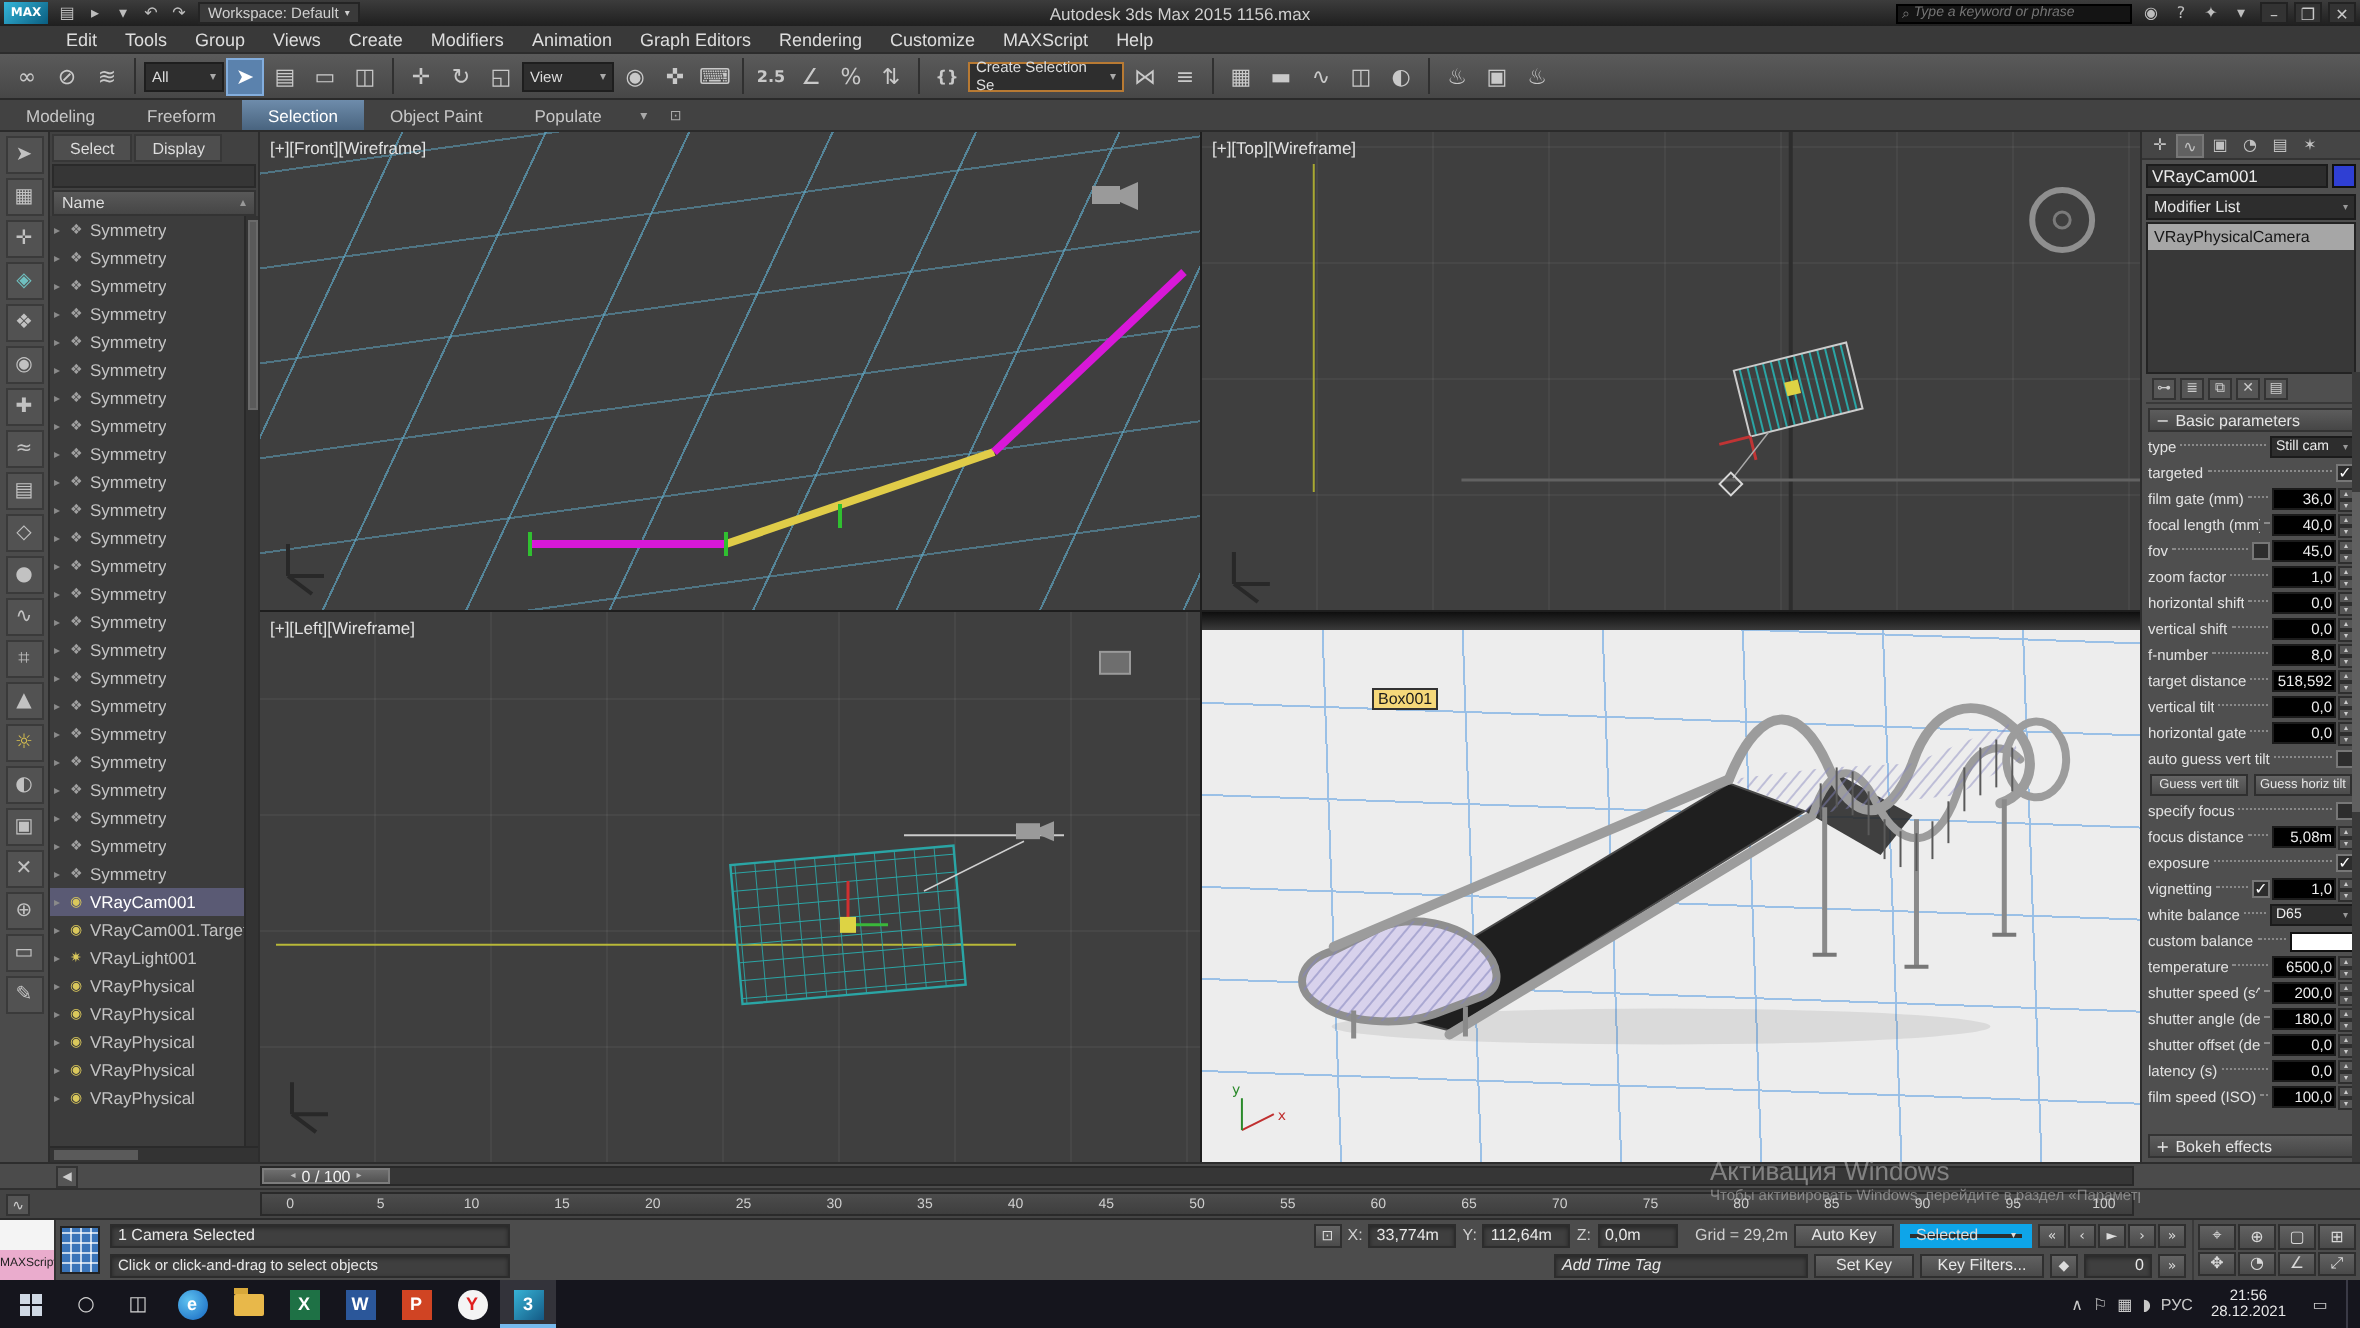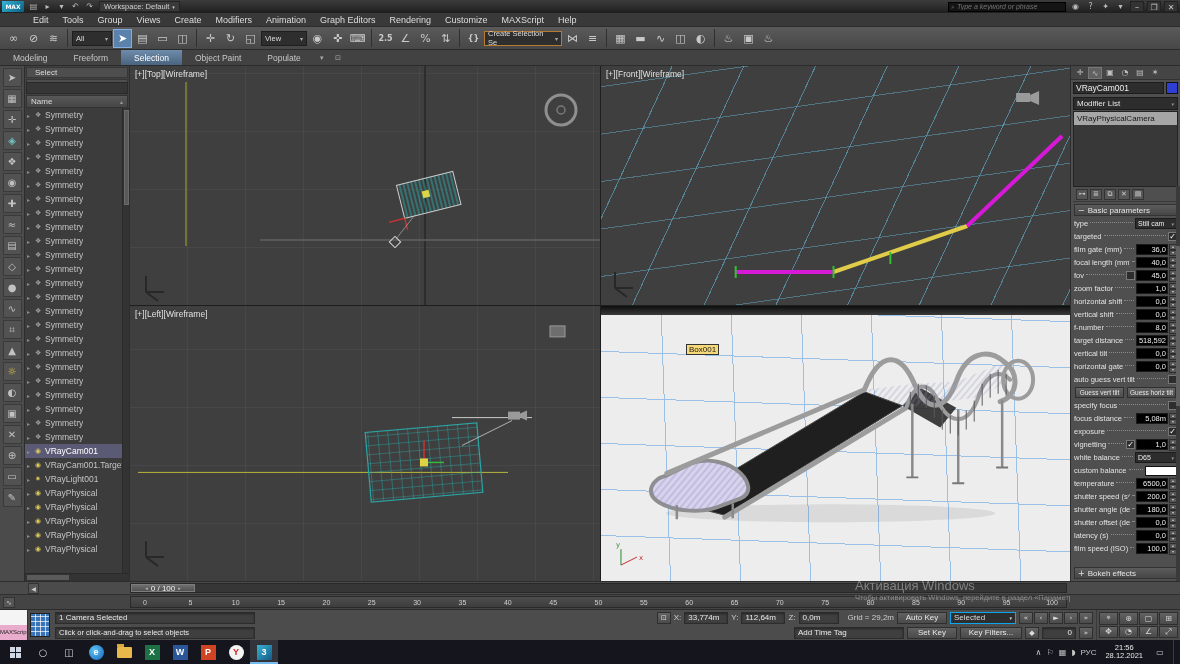--- a/index.html
+++ b/index.html
@@ -48,21 +48,21 @@
   
   .main{flex:1;display:flex;min-height:0;}
 
   .lstrip{width:25px;background:#4b4b4b;border-right:1px solid #2d2d2d;display:flex;flex-direction:column;
           align-items:center;padding-top:2px;gap:2px;flex:0 0 25px;}
   .ltool{width:19px;height:19px;background:#525252;border:1px solid #3a3a3a;color:#c2c2c2;font-size:10px;
          line-height:17px;text-align:center;flex:0 0 19px;}
 
   
   .sexp{width:105px;background:#414141;border-right:1px solid #2d2d2d;display:flex;flex-direction:column;flex:0 0 105px;font-size:8.5px;}
-  .se-tabs{height:15px;display:flex;gap:1px;padding:1px 1px 0;flex-direction:column;}
+  .se-tabs{height:15px;display:flex;gap:1px;padding:1px 1px 0;}
   .se-tab{padding:0 8px;background:#4e4e4e;border:1px solid #373737;display:flex;align-items:center;color:#ddd;font-size:8px;}
   .se-tool{height:12px;margin:1px;background:#363636;border:1px solid #2a2a2a;}
   .se-head{height:13px;margin:0 1px;background:linear-gradient(#585858,#464646);border:1px solid #333;
            display:flex;align-items:center;padding:0 4px;font-size:8px;color:#ddd;}
   .se-head span:last-child{margin-left:auto;font-size:6px;color:#999;}
   .se-list{flex:1;overflow:hidden;background:#3c3c3c;position:relative;}
   .se-row{height:14px;display:flex;align-items:center;gap:2px;padding-left:2px;color:#c4c4c4;white-space:nowrap;overflow:hidden;}
   .se-row.sel{background:#5a5a74;color:#fff;}
   .se-exp{color:#8a8a8a;font-size:6px;width:6px;}
   .se-ic{font-size:7px;width:8px;}
@@ -150,21 +150,21 @@
   .sb-listener .prow2{flex:1;background:#eaaccd;color:#222;font-size:6px;line-height:14px;overflow:hidden;white-space:nowrap;}
   .sb-grid{width:20px;flex:0 0 20px;margin:3px 2px;background:
      repeating-linear-gradient(0deg,transparent 0 4px,rgba(255,255,255,.7) 4px 5px),
      repeating-linear-gradient(90deg,transparent 0 4px,rgba(255,255,255,.7) 4px 5px),#3a74b8;border:1px solid #222;}
   .sb-main{flex:1;display:flex;flex-direction:column;min-width:0;}
   .sb-row{flex:1;display:flex;align-items:center;gap:3px;padding:0 3px;}
   .sb-field{height:12px;background:#3f3f3f;border:1px solid #2c2c2c;box-shadow:inset 0 1px 2px rgba(0,0,0,.4);
             display:flex;align-items:center;padding:4px 3px;color:#e8e8e8;overflow:hidden;white-space:nowrap;}
   .sb-btn{height:12px;background:linear-gradient(#616161,#4a4a4a);border:1px solid #2f2f2f;color:#e8e8e8;
           display:flex;align-items:center;justify-content:center;padding:0 4px;white-space:nowrap;}
-  .sb-sel{height:12px;background:#2e2e2e;border:1px solid #0ea5e9;color:#ddd;display:flex;align-items:center;
+  .sb-sel{height:12px;background:#2e2e2e;border:5px solid #0ea5e9;color:#ddd;display:flex;align-items:center;
           justify-content:space-between;padding:0 3px;gap:2px;}
   .sb-lab{color:#cfcfcf;white-space:nowrap;}
   .spacer{flex:1;}
   .tpbtn{width:14px;height:12px;background:linear-gradient(#646464,#4b4b4b);border:1px solid #2f2f2f;color:#ddd;
          font-size:7px;line-height:10px;text-align:center;flex:0 0 14px;}
   .sb-nav{width:84px;flex:0 0 84px;display:grid;grid-template-rows:1fr 1fr;grid-template-columns:repeat(4,1fr);
           gap:1px;padding:2px;border-left:1px solid #3a3a3a;}
   .navbtn{background:linear-gradient(#626262,#4a4a4a);border:1px solid #2f2f2f;color:#d8d8d8;font-size:8px;
           display:flex;align-items:center;justify-content:center;}
 
@@ -206,20 +206,21 @@
         <div class="qbtn icon">▤</div>
         <div class="qbtn icon">▸</div>
         <div class="qbtn icon">▾</div>
         <div class="qbtn icon">↶</div>
         <div class="qbtn icon">↷</div>
       </div>
     <div class="ws-btn">
       <span>Workspace: Default</span>
       <span class="icon" style="font-size:5px;">▾</span>
     </div>
+    <div class="tb-title">Autodesk 3ds Max 2015   1156.max</div>
     <div class="tb-right">
       <div class="search-box">
         <span class="icon" style="color:#777;font-size:7px;">⌕</span>
         <input placeholder="Type a keyword or phrase" style="">
       </div>
       <div id="ricons" style="display:flex;gap:2px;">
           <div class="qbtn icon">◉</div>
           <div class="qbtn icon">?</div>
           <div class="qbtn icon">✦</div>
           <div class="qbtn icon">▾</div>
@@ -506,20 +507,37 @@
           <div class="se-vscroll">
             <div class="se-vthumb"></div>
           </div>
         </div>
       <div class="se-hscroll">
           <div class="se-hthumb"></div>
         </div>
     </div>
 
     <div class="vports">
+
+      <div class="vp vp-front">
+        <div class="vp-label">[+][Front][Wireframe]</div>
+        <svg viewBox="0 0 470 239" preserveAspectRatio="none">
+          <g>
+            <path d="M135 206 H233" stroke="#d818d8" stroke-width="4" fill="none"></path>
+            <path d="M233 206 L367 160" stroke="#e0cc48" stroke-width="4" fill="none"></path>
+            <path d="M367 160 L462 70" stroke="#d818d8" stroke-width="4" fill="none"></path>
+            <path d="M135 200 v12 M233 200 v12 M290 186 v12" stroke="#30c030" stroke-width="2"></path>
+          </g>
+          <g fill="#9a9a9a">
+            <rect x="416" y="27" width="14" height="9"></rect>
+            <path d="M430 29 l9 -4 v14 l-9 -4 z"></path>
+          </g>
+          <path d="M14,222 h18 M14,222 v-16 M14,222 l12,9" stroke="#282828" stroke-width="2" fill="none"></path>
+        </svg>
+      </div>
 
       <div class="vp vp-dark">
         <div class="vp-label">[+][Top][Wireframe]</div>
         <svg viewBox="0 0 470 239" preserveAspectRatio="none">
           <defs>
             <pattern id="tg2" width="4" height="4" patternUnits="userSpaceOnUse">
               <line x1="1" y1="0" x2="1" y2="4" stroke="#2aa5a5" stroke-width="1"></line>
             </pattern>
           </defs>
           <line x1="56" y1="16" x2="56" y2="180" stroke="#a8a832" stroke-width="1"></line>
@@ -530,37 +548,20 @@
             <circle cx="431" cy="44" r="4" fill="none" stroke="#7a7a7a" stroke-width="1.5"></circle>
           </g>
           <g transform="rotate(-14 298 130)">
             <rect x="270" y="112" width="58" height="34" fill="url(#tg2)" stroke="#cccccc" stroke-width="1"></rect>
             <path d="M270,146 h-16 M270,146 v12" stroke="#c03434" stroke-width="1.5" fill="none"></path>
             <rect x="293" y="124" width="7" height="7" fill="#ddd344"></rect>
           </g>
           <line x1="284" y1="150" x2="266" y2="173" stroke="#aaaaaa" stroke-width="0.7"></line>
           <rect x="261" y="172" width="8" height="8" transform="rotate(45 265 176)" fill="none" stroke="#d8d8d8" stroke-width="1"></rect>
           <path d="M16,226 h18 M16,226 v-16 M16,226 l12,9" stroke="#282828" stroke-width="2" fill="none"></path>
-        </svg>
-      </div>
-
-      <div class="vp vp-front">
-        <div class="vp-label">[+][Front][Wireframe]</div>
-        <svg viewBox="0 0 470 239" preserveAspectRatio="none">
-          <g>
-            <path d="M135 206 H233" stroke="#d818d8" stroke-width="4" fill="none"></path>
-            <path d="M233 206 L367 160" stroke="#e0cc48" stroke-width="4" fill="none"></path>
-            <path d="M367 160 L462 70" stroke="#d818d8" stroke-width="4" fill="none"></path>
-            <path d="M135 200 v12 M233 200 v12 M290 186 v12" stroke="#30c030" stroke-width="2"></path>
-          </g>
-          <g fill="#9a9a9a">
-            <rect x="416" y="27" width="14" height="9"></rect>
-            <path d="M430 29 l9 -4 v14 l-9 -4 z"></path>
-          </g>
-          <path d="M14,222 h18 M14,222 v-16 M14,222 l12,9" stroke="#282828" stroke-width="2" fill="none"></path>
         </svg>
       </div>
 
       <div class="vp vp-dark">
         <div class="vp-label">[+][Left][Wireframe]</div>
         <svg viewBox="0 0 470 276" preserveAspectRatio="none">
           <defs>
             <pattern id="tg3" width="10" height="9" patternUnits="userSpaceOnUse">
               <path d="M10 0 H0 V9" fill="none" stroke="#2aa5a5" stroke-width="0.9"></path>
             </pattern>
@@ -956,21 +957,21 @@
             <div class="tpbtn icon">«</div>
             <div class="tpbtn icon">‹</div>
             <div class="tpbtn icon">►</div>
             <div class="tpbtn icon">›</div>
             <div class="tpbtn icon">»</div>
           </div>
       </div>
       <div class="sb-row">
         <div class="sb-field" style="width:200px;font-size:7.5px;">Click or click-and-drag to select objects</div>
         <div class="spacer"></div>
-        <div class="sb-field" style="width:110px;">Add Time Tag</div>
+        <div class="sb-field" style="width:127px;font-style:italic;">Add Time Tag</div>
         <div class="sb-btn" style="width:50px;">Set Key</div>
         <div class="sb-btn" style="width:62px;">Key Filters...</div>
         <div class="tpbtn icon">◆</div>
         <div class="sb-field" style="width:34px;justify-content:flex-end;">0</div>
         <div class="tpbtn icon">»</div>
       </div>
     </div>
     <div class="sb-nav" id="navgrid">
         <div class="navbtn icon">⌖</div>
         <div class="navbtn icon">⊕</div>

